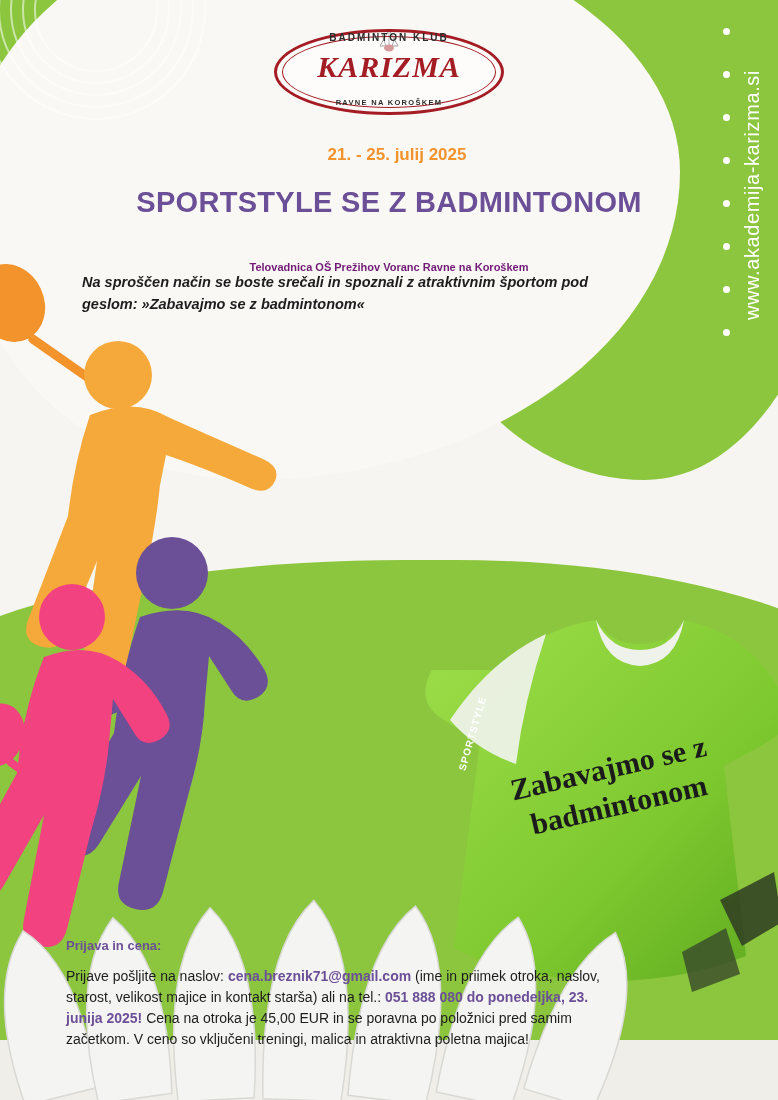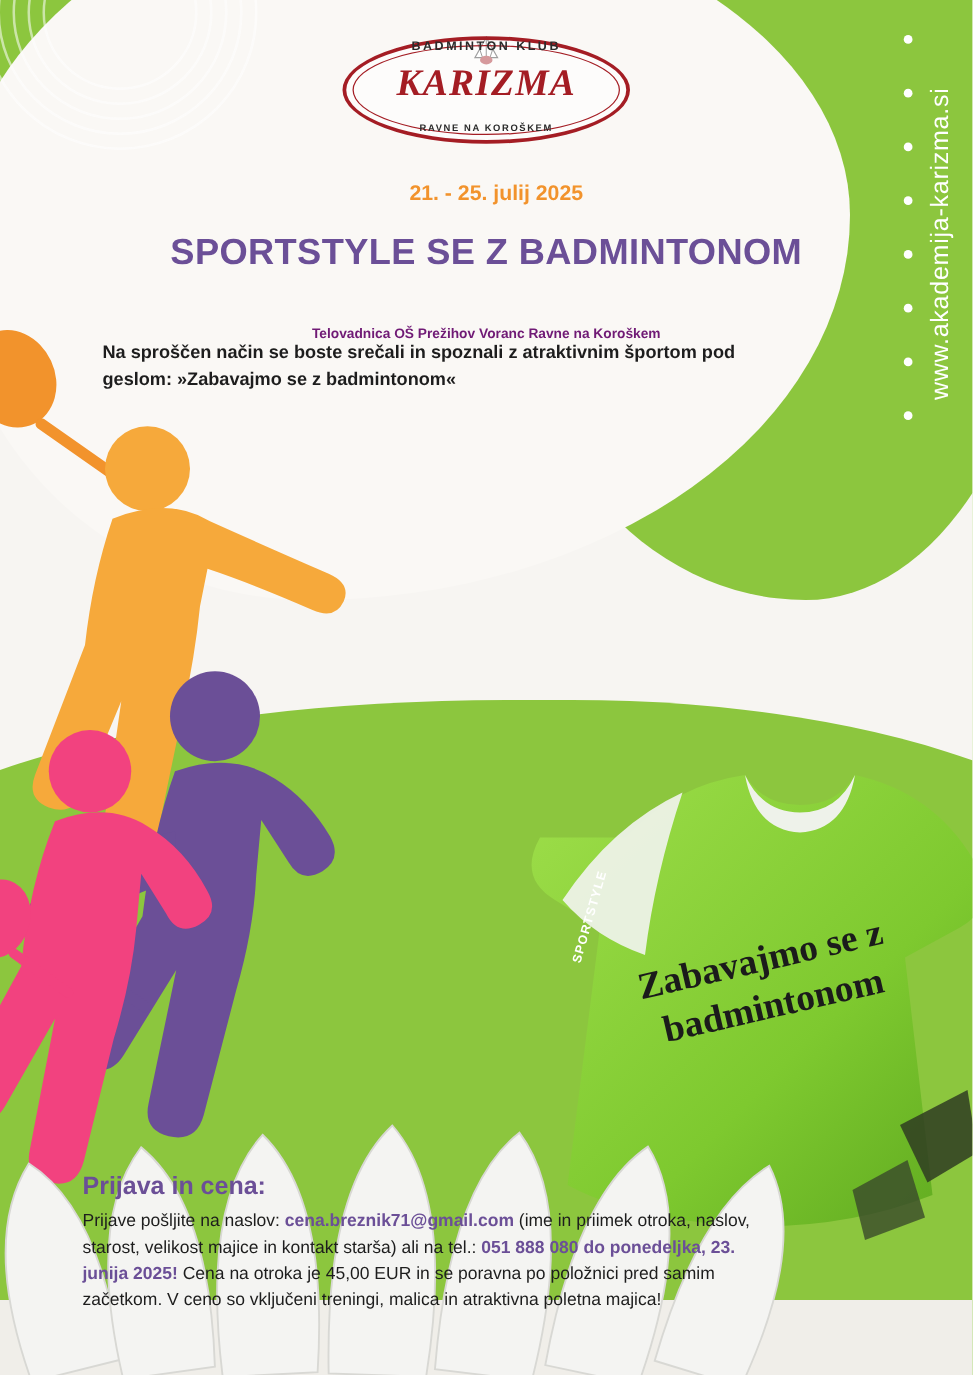--- a/index.html
+++ b/index.html
@@ -157,36 +157,37 @@
     position: absolute; left: 0; right: 0; top: 225px;
     text-align: center; z-index: 7;
     color: #701a75; font-weight: 700; font-size: 11px; margin-top: 36px;
   }
 
   
   .para1 {
     position: absolute; left: 82px; top: 272px; width: 510px;
     z-index: 7; color: #1d1d1d; font-size: 14.5px; line-height: 1.5;
     font-weight: 600;
+    font-style: italic;
   }
   .para2 {
     position: absolute; left: 82px; top: 337px; width: 540px;
     z-index: 7; color: #1d1d1d; font-size: 14.5px; line-height: 1.5;
     font-weight: 700;
   }
   .quote {
     position: absolute; left: 246px; top: 482px; width: 505px;
     z-index: 7; color: #1d1d1d; font-size: 19px; line-height: 1.55;
     font-weight: 700; text-align: justify;
   }
 
   
   .signup-title {
     position: absolute; left: 66px; top: 938px;
-    z-index: 9; color: #6b4f97; font-weight: 700; font-size: 20px;
+    z-index: 9; color: #6b4f97; font-weight: 700; font-size: 13px;
   }
   .signup-body {
     position: absolute; left: 66px; top: 966px; width: 535px;
     z-index: 9; color: #1d1d1d; font-size: 14px; line-height: 1.5;
   }
   .signup-body b { color: #6b4f97; }
 
   
   .sil { position: absolute; z-index: 5; }
   .sil-orange { left: -30px; top: 255px; }

